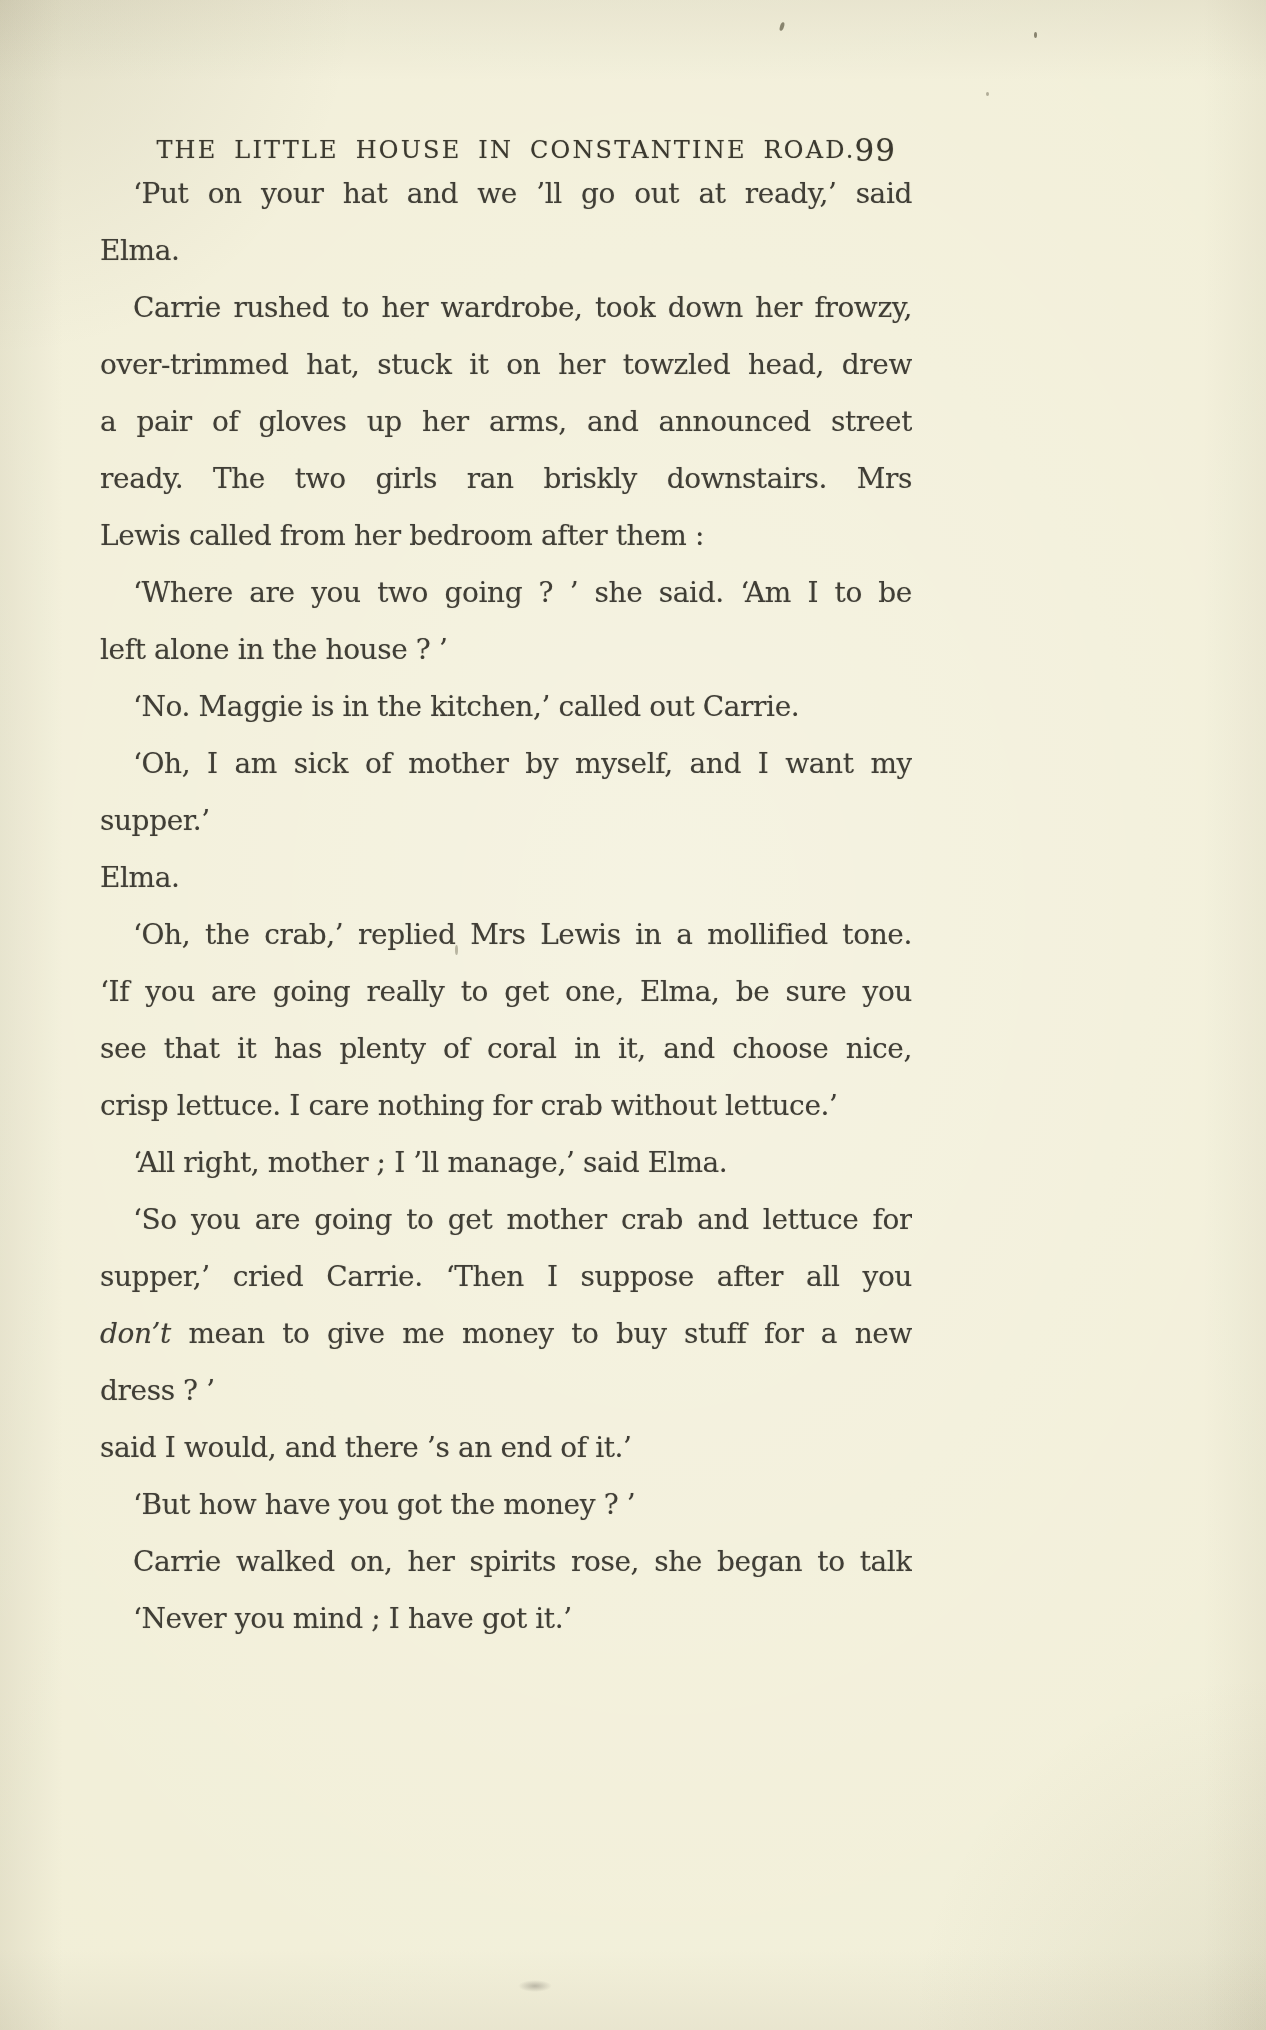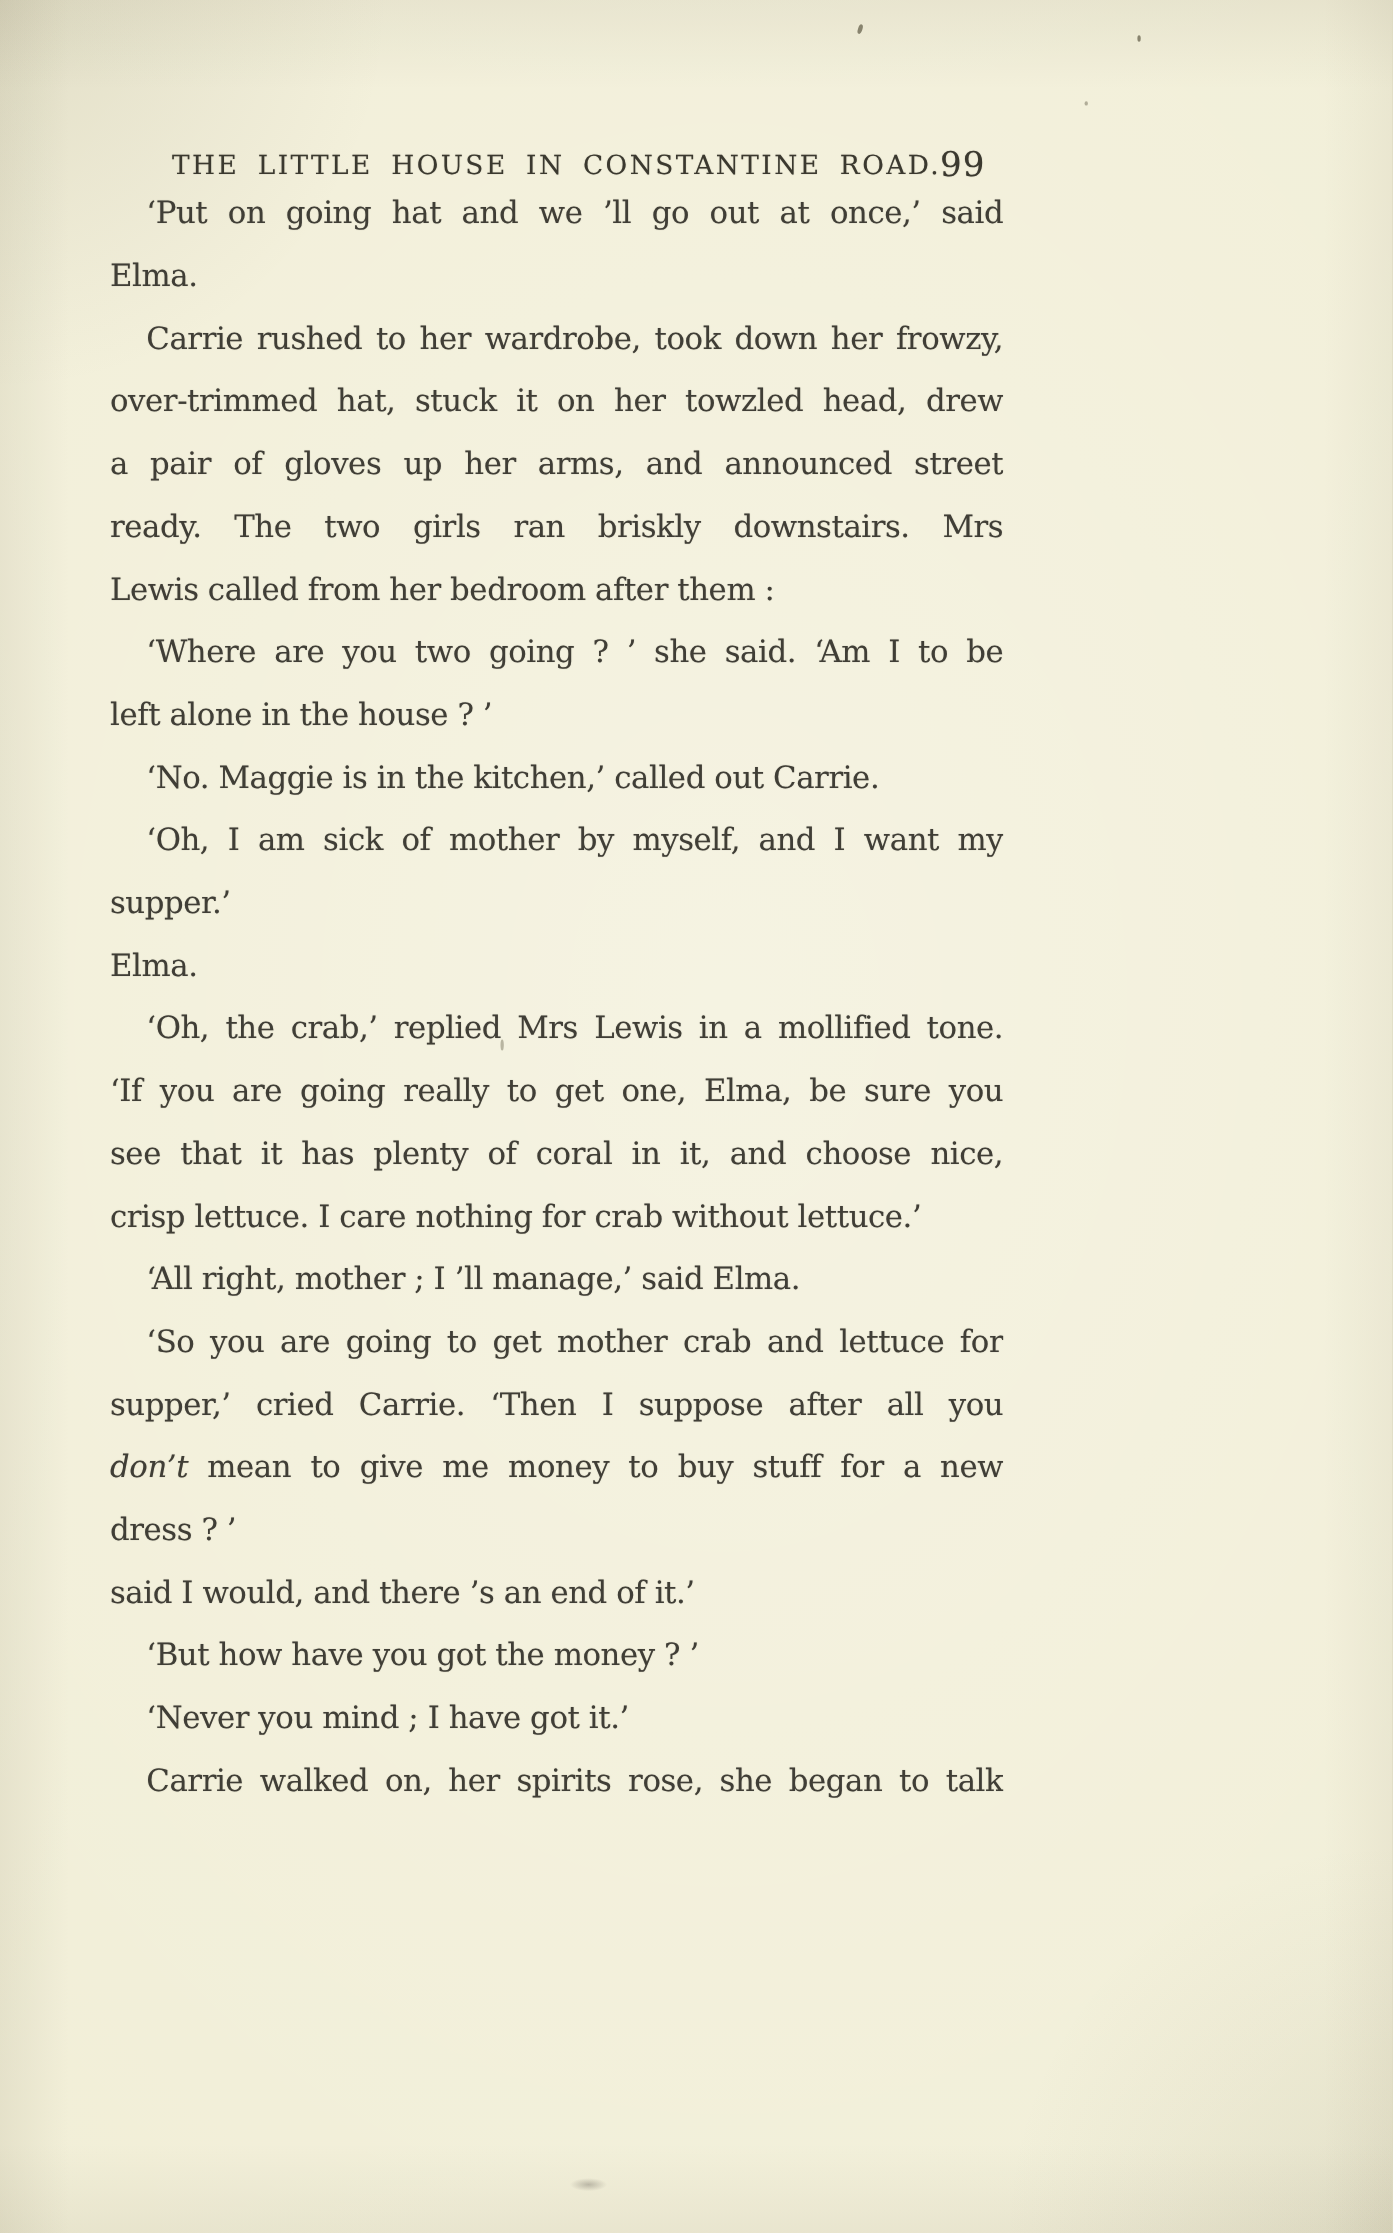--- a/index.html
+++ b/index.html
@@ -79,21 +79,21 @@
 <body>
 
 <div class="page">
   <div class="header">
     <span class="running-title">THE LITTLE HOUSE IN CONSTANTINE ROAD.</span>
     <span class="page-number">99</span>
   </div>
 
   <div class="text-block">
       <div>
-        <div class="line indent"><span>‘Put on going hat and we ’ll go out at once,’ said</span></div>
+        <div class="line indent"><span>‘Put on your hat and we ’ll go out at ready,’ said</span></div>
         <div class="line last"><span>Elma.</span></div>
       </div>
       <div>
         <div class="line indent"><span>Carrie rushed to her wardrobe, took down her frowzy,</span></div>
         <div class="line"><span>over-trimmed hat, stuck it on her towzled head, drew</span></div>
         <div class="line"><span>a pair of gloves up her arms, and announced street</span></div>
         <div class="line"><span>ready. The two girls ran briskly downstairs. Mrs</span></div>
         <div class="line last"><span>Lewis called from her bedroom after them :</span></div>
       </div>
       <div>
@@ -125,24 +125,24 @@
         <div class="line"><span></span><em>don’t</em><span> mean to give me money to buy stuff for a new</span></div>
         <div class="line last"><span>dress ? ’</span></div>
       </div>
       <div>
         <div class="line last"><span>said I would, and there ’s an end of it.’</span></div>
       </div>
       <div>
         <div class="line indent last"><span>‘But how have you got the money ? ’</span></div>
       </div>
       <div>
-        <div class="line indent last"><span>‘Never you mind ; I have got it.’</span></div>
+        <div class="line indent"><span>Carrie walked on, her spirits rose, she began to talk</span></div>
       </div>
       <div>
-        <div class="line indent"><span>Carrie walked on, her spirits rose, she began to talk</span></div>
+        <div class="line indent last"><span>‘Never you mind ; I have got it.’</span></div>
       </div>
     </div>
 
   <span class="speck s1"></span>
   <span class="speck s2"></span>
   <span class="speck s3"></span>
   <span class="speck s4"></span>
   <span class="smudge"></span>
 </div>
 

